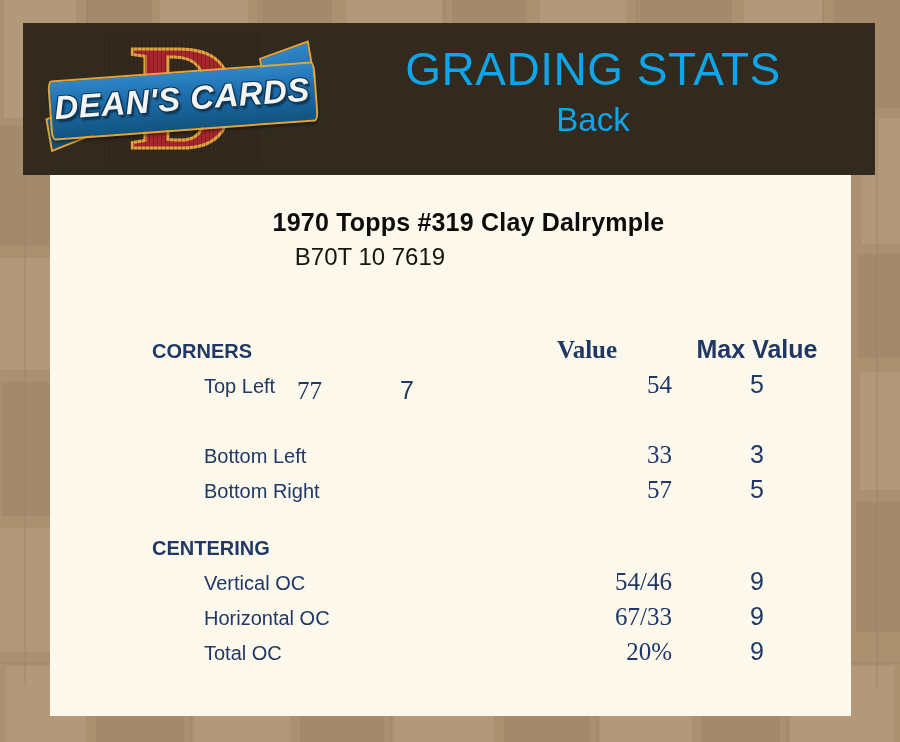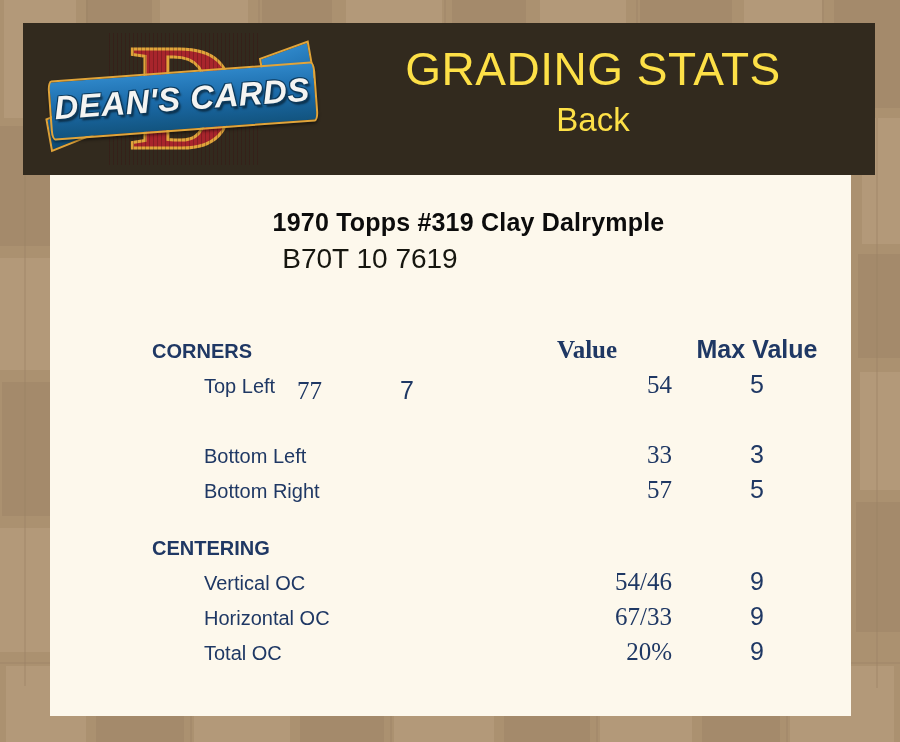--- a/index.html
+++ b/index.html
@@ -129,21 +129,21 @@
        2px  3px 2px rgba(0,0,0,0.5);
     white-space: nowrap;
     user-select: none;
   }
 
   #header-titles {
     position: absolute;
     left: 300px; top: 18px;
     width: 540px;
     text-align: center;
-    color: #fde047;
+    color: #0ea5e9;
   }
   #header-titles .main-title {
     font-size: 46px;
     line-height: 56px;
     font-weight: normal;
     letter-spacing: 0.5px;
   }
   #header-titles .sub-title {
     font-size: 33px;
     line-height: 42px;
@@ -169,21 +169,21 @@
     font-weight: bold;
     color: #0c0c0c;
     letter-spacing: 0.2px;
     padding-left: 18px;
   }
   #card-subtitle {
     position: absolute;
     left: 0; top: 68px;
     width: 640px;
     text-align: center;
-    font-size: 28px;
+    font-size: 24px;
     font-weight: normal;
     color: #16160f;
   }
 
   
   #stats {
     position: absolute;
     left: 102px; top: 131px;
     width: 690px;
     color: #1f3864;

